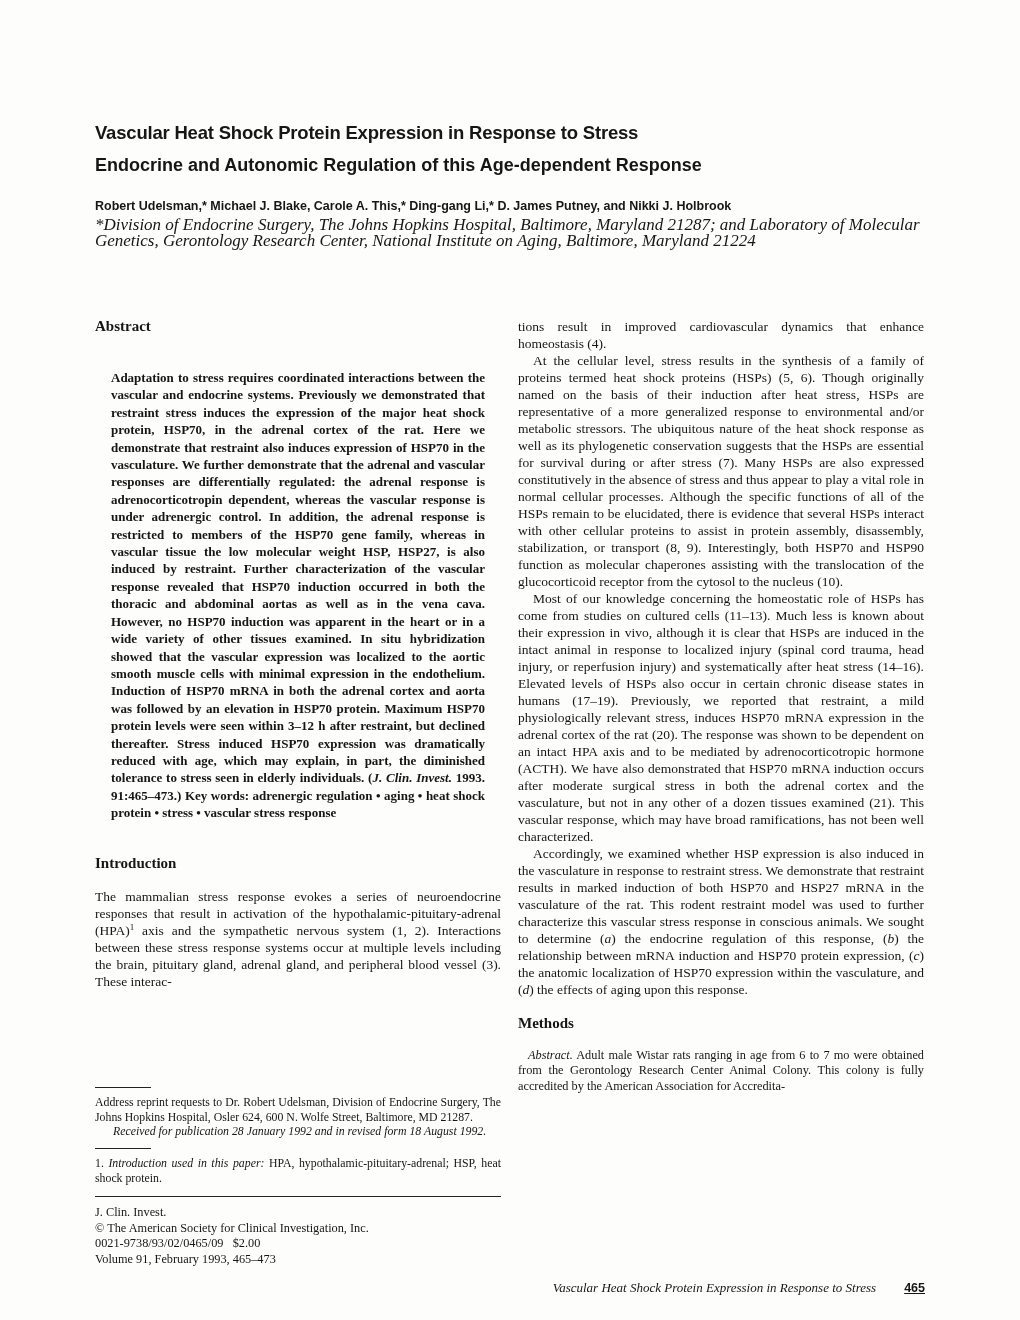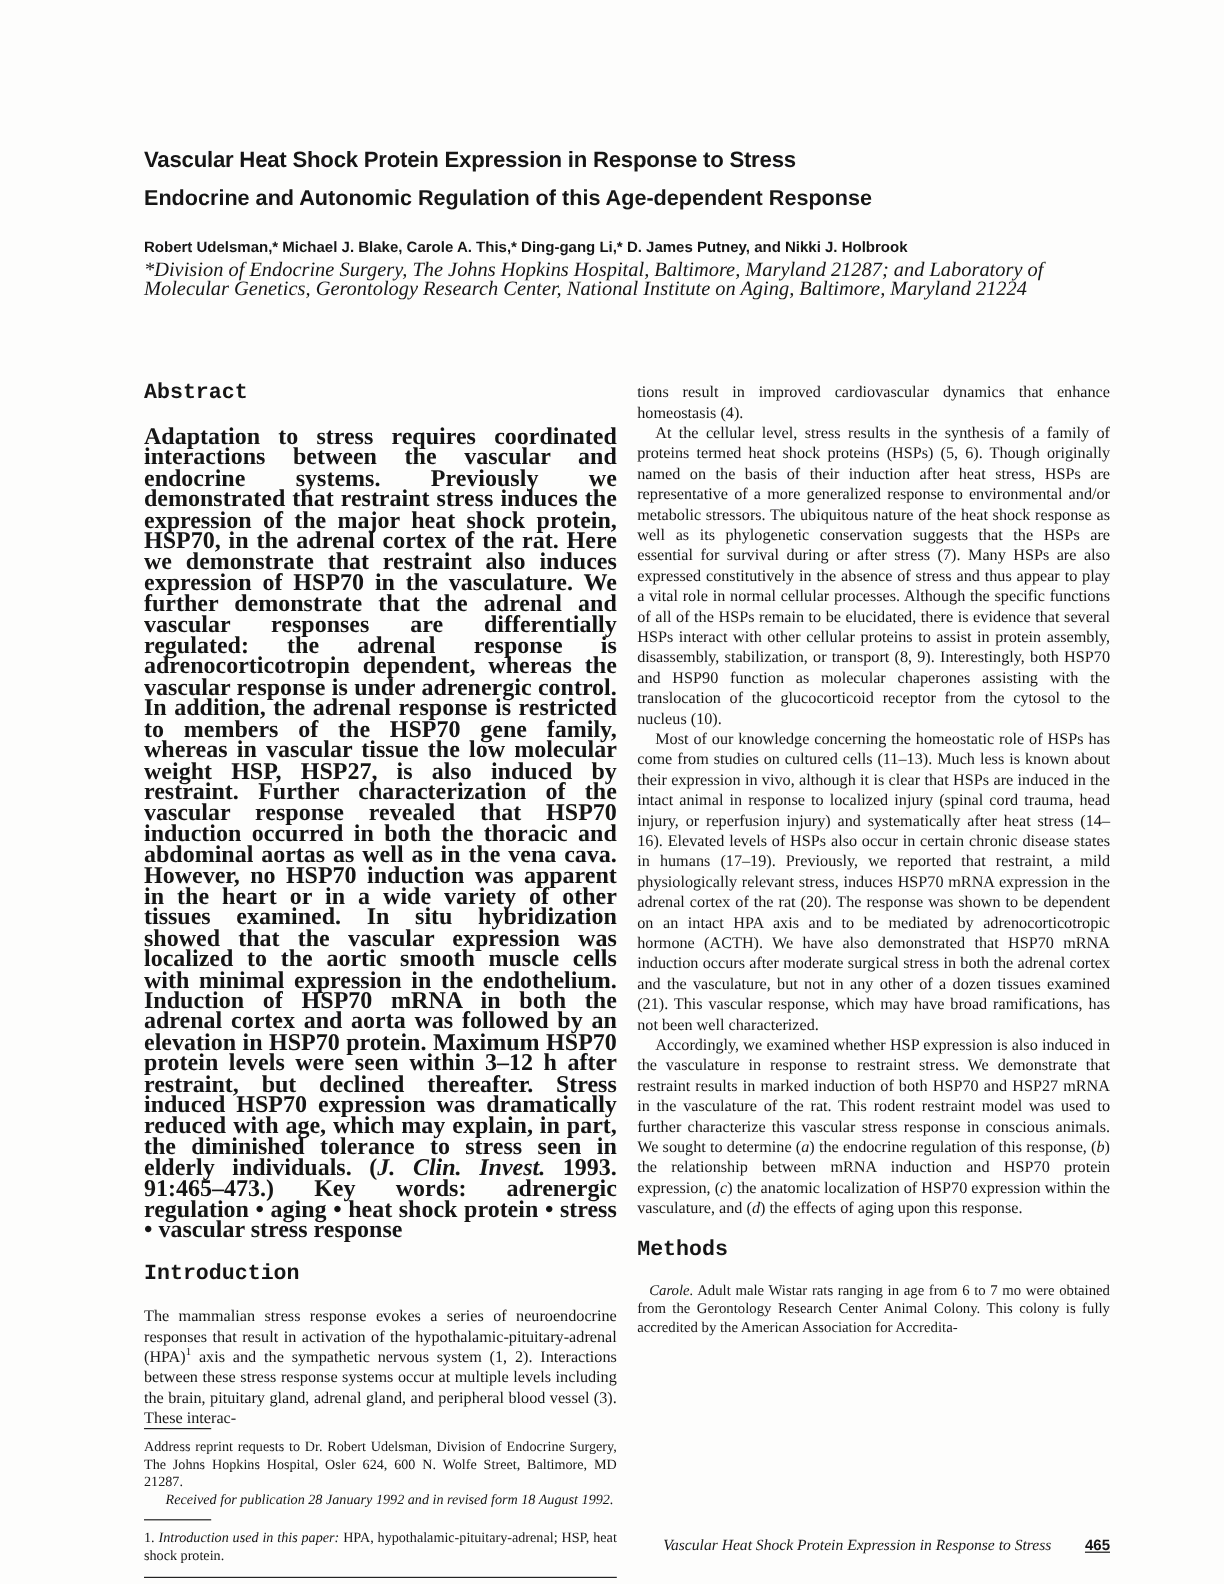--- a/index.html
+++ b/index.html
@@ -2,21 +2,21 @@
 <html><head>
 <meta charset="utf-8">
 <style>
   html,body { margin:0; padding:0; background:#ffffff; }
   .page {
     position: relative;
     width: 1020px;
     height: 1320px;
     background: #fdfdfc;
     box-sizing: border-box;
-    padding: 122px 95px 0 120px;
+    padding: 122px 95px 0 95px;
     font-family: "Liberation Serif", serif;
     color: #161616;
     overflow: hidden;
   }
   
   .title {
     font-family: "Liberation Sans", sans-serif;
     font-weight: bold;
     font-size: 18.5px;
     letter-spacing: -0.2px;
@@ -38,32 +38,32 @@
     font-style: italic;
     font-size: 17px;
     line-height: 15.5px;
     margin: 0 0 70px 0;
   }
   
   .columns { display: flex; gap: 17px; height: 950px; }
   .col { width: 406px; }
   .col-left { display: flex; flex-direction: column; }
   .section-heading {
-    font-family: Liberation Mono, monospace;
+    font-family: Liberation Serif, serif;
     font-weight: bold;
-    font-size: 18px;
+    font-size: 15px;
     margin: 0 0 18px 0;
   }
   .section-heading.mid { margin: 17px 0 16px 0; }
   .abstract-body {
     font-weight: bold;
-    font-size: 20px;
+    font-size: 13px;
     line-height: 17.4px;
     text-align: justify;
-    margin: 0;
+    margin: 16px;
   }
   .body-text {
     font-size: 13.5px;
     line-height: 17px;
     text-align: justify;
     margin: 0;
   }
   .indent { text-indent: 15px; }
   .it { font-style: italic; }
   sup { font-size: 9px; line-height: 0; }
@@ -141,21 +141,21 @@
       </div>
     </div>
 
     <div class="col col-right">
       <p class="body-text">tions result in improved cardiovascular dynamics that enhance homeostasis (4).</p>
       <p class="body-text indent">At the cellular level, stress results in the synthesis of a family of proteins termed heat shock proteins (HSPs) (5, 6). Though originally named on the basis of their induction after heat stress, HSPs are representative of a more generalized response to environmental and/or metabolic stressors. The ubiquitous nature of the heat shock response as well as its phylogenetic conservation suggests that the HSPs are essential for survival during or after stress (7). Many HSPs are also expressed constitutively in the absence of stress and thus appear to play a vital role in normal cellular processes. Although the specific functions of all of the HSPs remain to be elucidated, there is evidence that several HSPs interact with other cellular proteins to assist in protein assembly, disassembly, stabilization, or transport (8, 9). Interestingly, both HSP70 and HSP90 function as molecular chaperones assisting with the translocation of the glucocorticoid receptor from the cytosol to the nucleus (10).</p>
       <p class="body-text indent">Most of our knowledge concerning the homeostatic role of HSPs has come from studies on cultured cells (11–13). Much less is known about their expression in vivo, although it is clear that HSPs are induced in the intact animal in response to localized injury (spinal cord trauma, head injury, or reperfusion injury) and systematically after heat stress (14–16). Elevated levels of HSPs also occur in certain chronic disease states in humans (17–19). Previously, we reported that restraint, a mild physiologically relevant stress, induces HSP70 mRNA expression in the adrenal cortex of the rat (20). The response was shown to be dependent on an intact HPA axis and to be mediated by adrenocorticotropic hormone (ACTH). We have also demonstrated that HSP70 mRNA induction occurs after moderate surgical stress in both the adrenal cortex and the vasculature, but not in any other of a dozen tissues examined (21). This vascular response, which may have broad ramifications, has not been well characterized.</p>
       <p class="body-text indent"><span>Accordingly, we examined whether HSP expression is also induced in the vasculature in response to restraint stress. We demonstrate that restraint results in marked induction of both HSP70 and HSP27 mRNA in the vasculature of the rat. This rodent restraint model was used to further characterize this vascular stress response in conscious animals. We sought to determine (</span><span class="it">a</span><span>) the endocrine regulation of this response, (</span><span class="it">b</span><span>) the relationship between mRNA induction and HSP70 protein expression, (</span><span class="it">c</span><span>) the anatomic localization of HSP70 expression within the vasculature, and (</span><span class="it">d</span><span>) the effects of aging upon this response.</span></p>
 
       <h3 class="section-heading mid">Methods</h3>
-      <p class="methods-par"><span class="it">Carole.</span><span> Adult male Wistar rats ranging in age from 6 to 7 mo were obtained from the Gerontology Research Center Animal Colony. This colony is fully accredited by the American Association for Accredita-</span></p>
+      <p class="methods-par"><span class="it">Abstract.</span><span> Adult male Wistar rats ranging in age from 6 to 7 mo were obtained from the Gerontology Research Center Animal Colony. This colony is fully accredited by the American Association for Accredita-</span></p>
     </div>
 
   </div>
 
   <div class="footer">
     <span class="running-title">Vascular Heat Shock Protein Expression in Response to Stress</span><span class="page-num">465</span>
   </div>
 
 </div>
 

